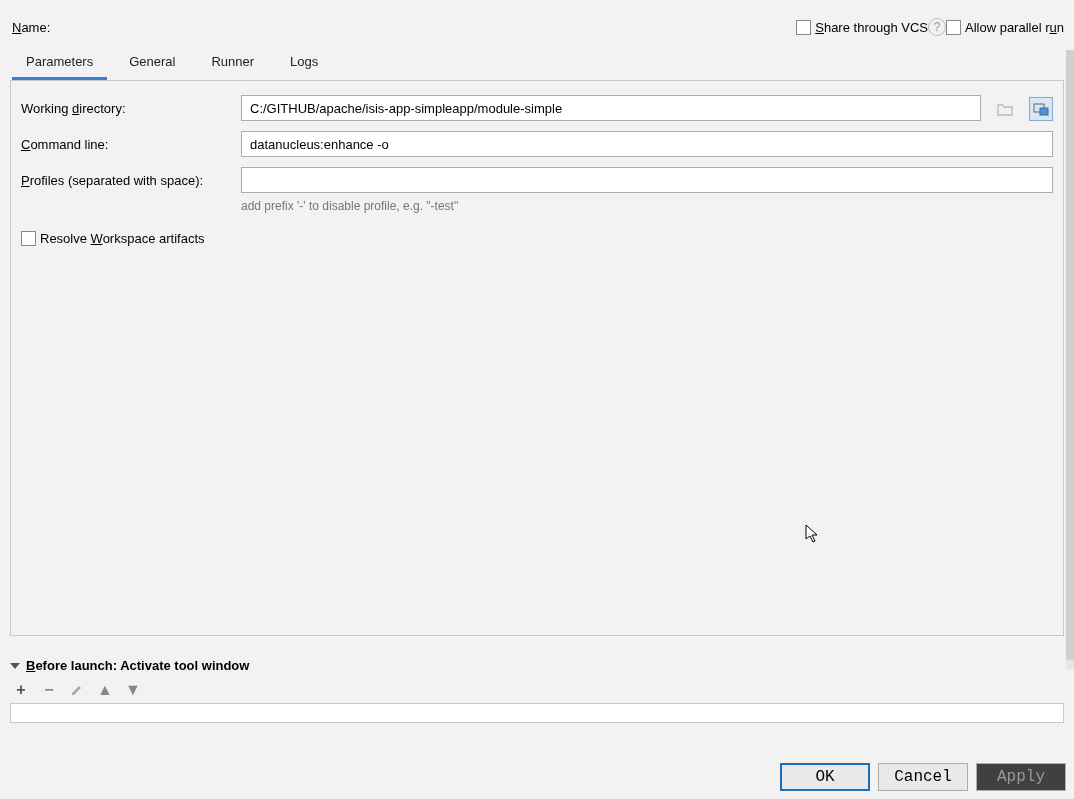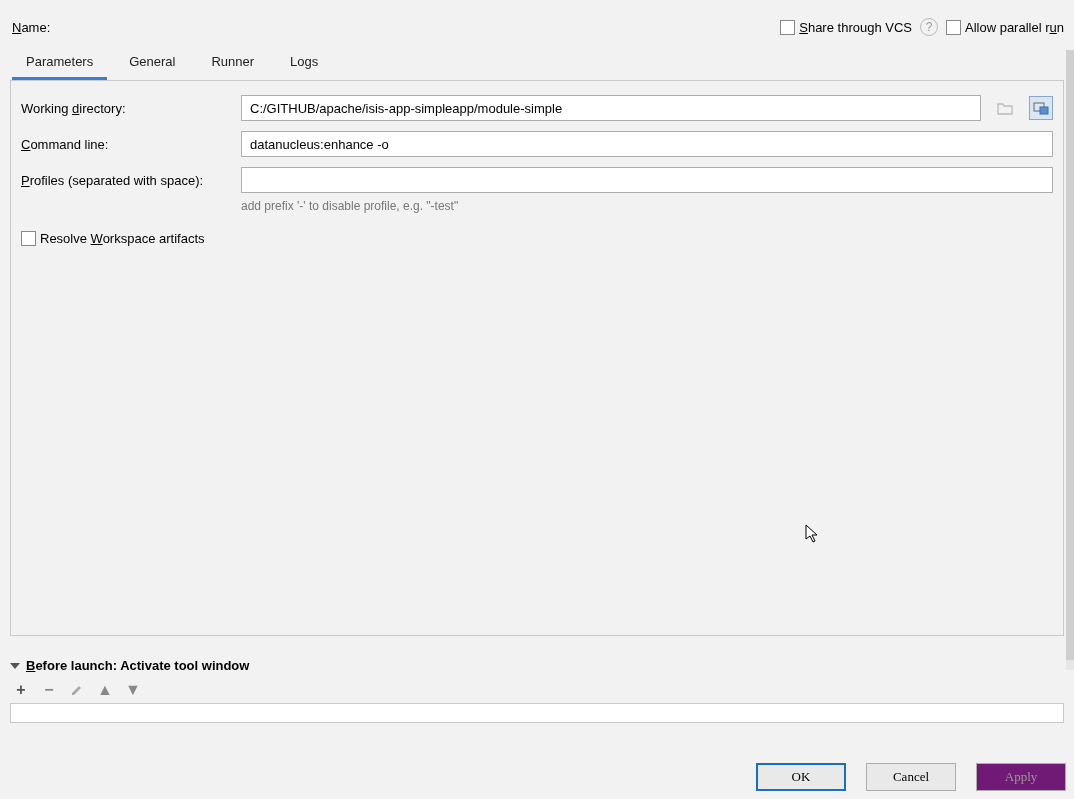--- a/index.html
+++ b/index.html
@@ -27,21 +27,20 @@
     height: 26px;
     border: 1px solid #adadad;
     background: #fff;
     padding: 4px 8px;
     font-family: inherit;
     font-size: 13px;
   }
   .top-right {
     display: flex;
     align-items: center;
-    gap: 8px;
     margin-left: auto;
   }
   .checkbox-wrap {
     display: inline-flex;
     align-items: center;
     gap: 4px;
     cursor: default;
   }
   .checkbox-box {
     width: 15px; height: 15px;
@@ -85,21 +84,21 @@
     align-items: center;
     margin-bottom: 10px;
   }
   .form-label {
     width: 220px;
     flex-shrink: 0;
   }
   .form-field-wrap {
     flex: 1;
     display: flex;
-    align-items: center;
+    align-items: flex-end;
     gap: 12px;
   }
   .form-input {
     flex: 1;
     height: 26px;
     border: 1px solid #adadad;
     background: #fff;
     padding: 4px 8px;
     font-family: inherit;
     font-size: 13px;
@@ -168,34 +167,33 @@
     right: 8px;
     bottom: 8px;
     display: flex;
     gap: 8px;
   }
   .dlg-btn {
     width: 90px;
     height: 28px;
     border: 1px solid #adadad;
     background: #e9e9e9;
-    font-family: Liberation Serif, serif;
-    font-size: 13px;
+    font-family: Liberation Mono, monospace;
+    font-size: 16px;
     display: inline-flex;
     align-items: center;
     justify-content: center;
-    margin-left: 12px;
   }
   .dlg-btn.primary {
     border: 2px solid #1a6fb8;
     background: #e9e9e9;
   }
   .dlg-btn.disabled {
     color: #999;
-    background: #701a75;
+    background: #404040;
   }
   .scroll-placeholder {
     position: absolute;
     top: 50px;
     right: 0;
     width: 8px;
     height: 620px;
     background: #e6e6e6;
   }
   .scroll-thumb {

